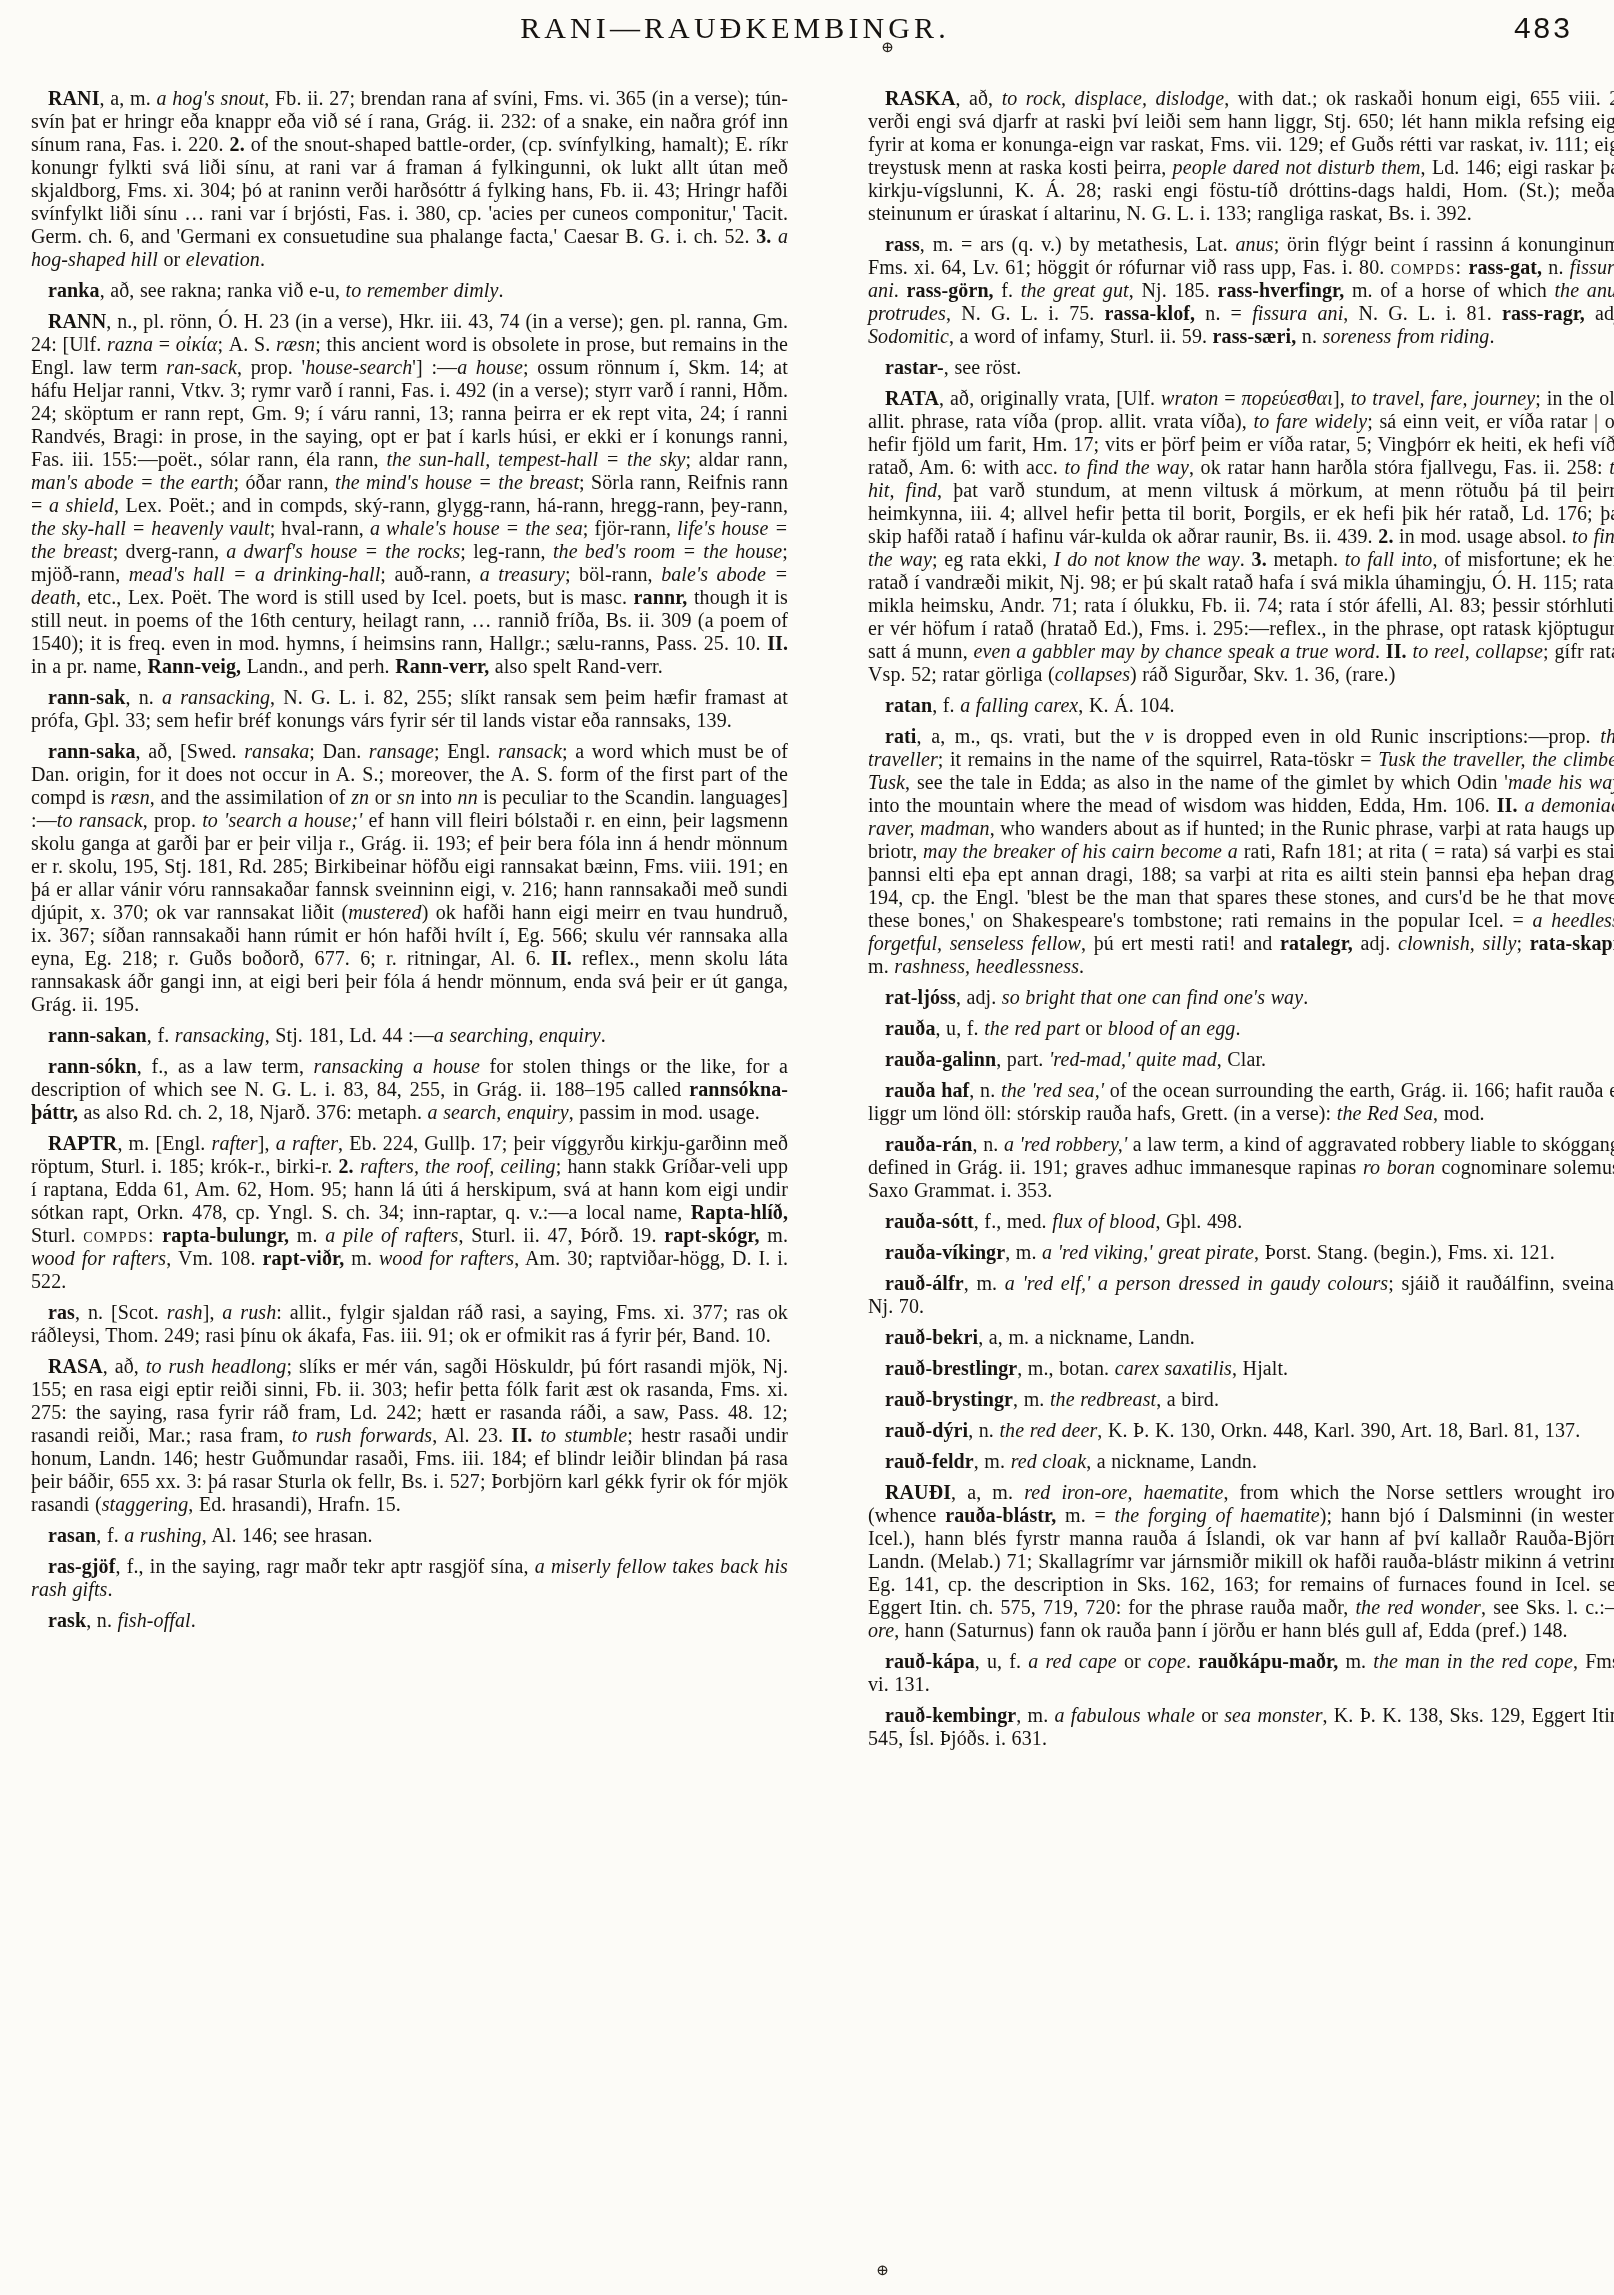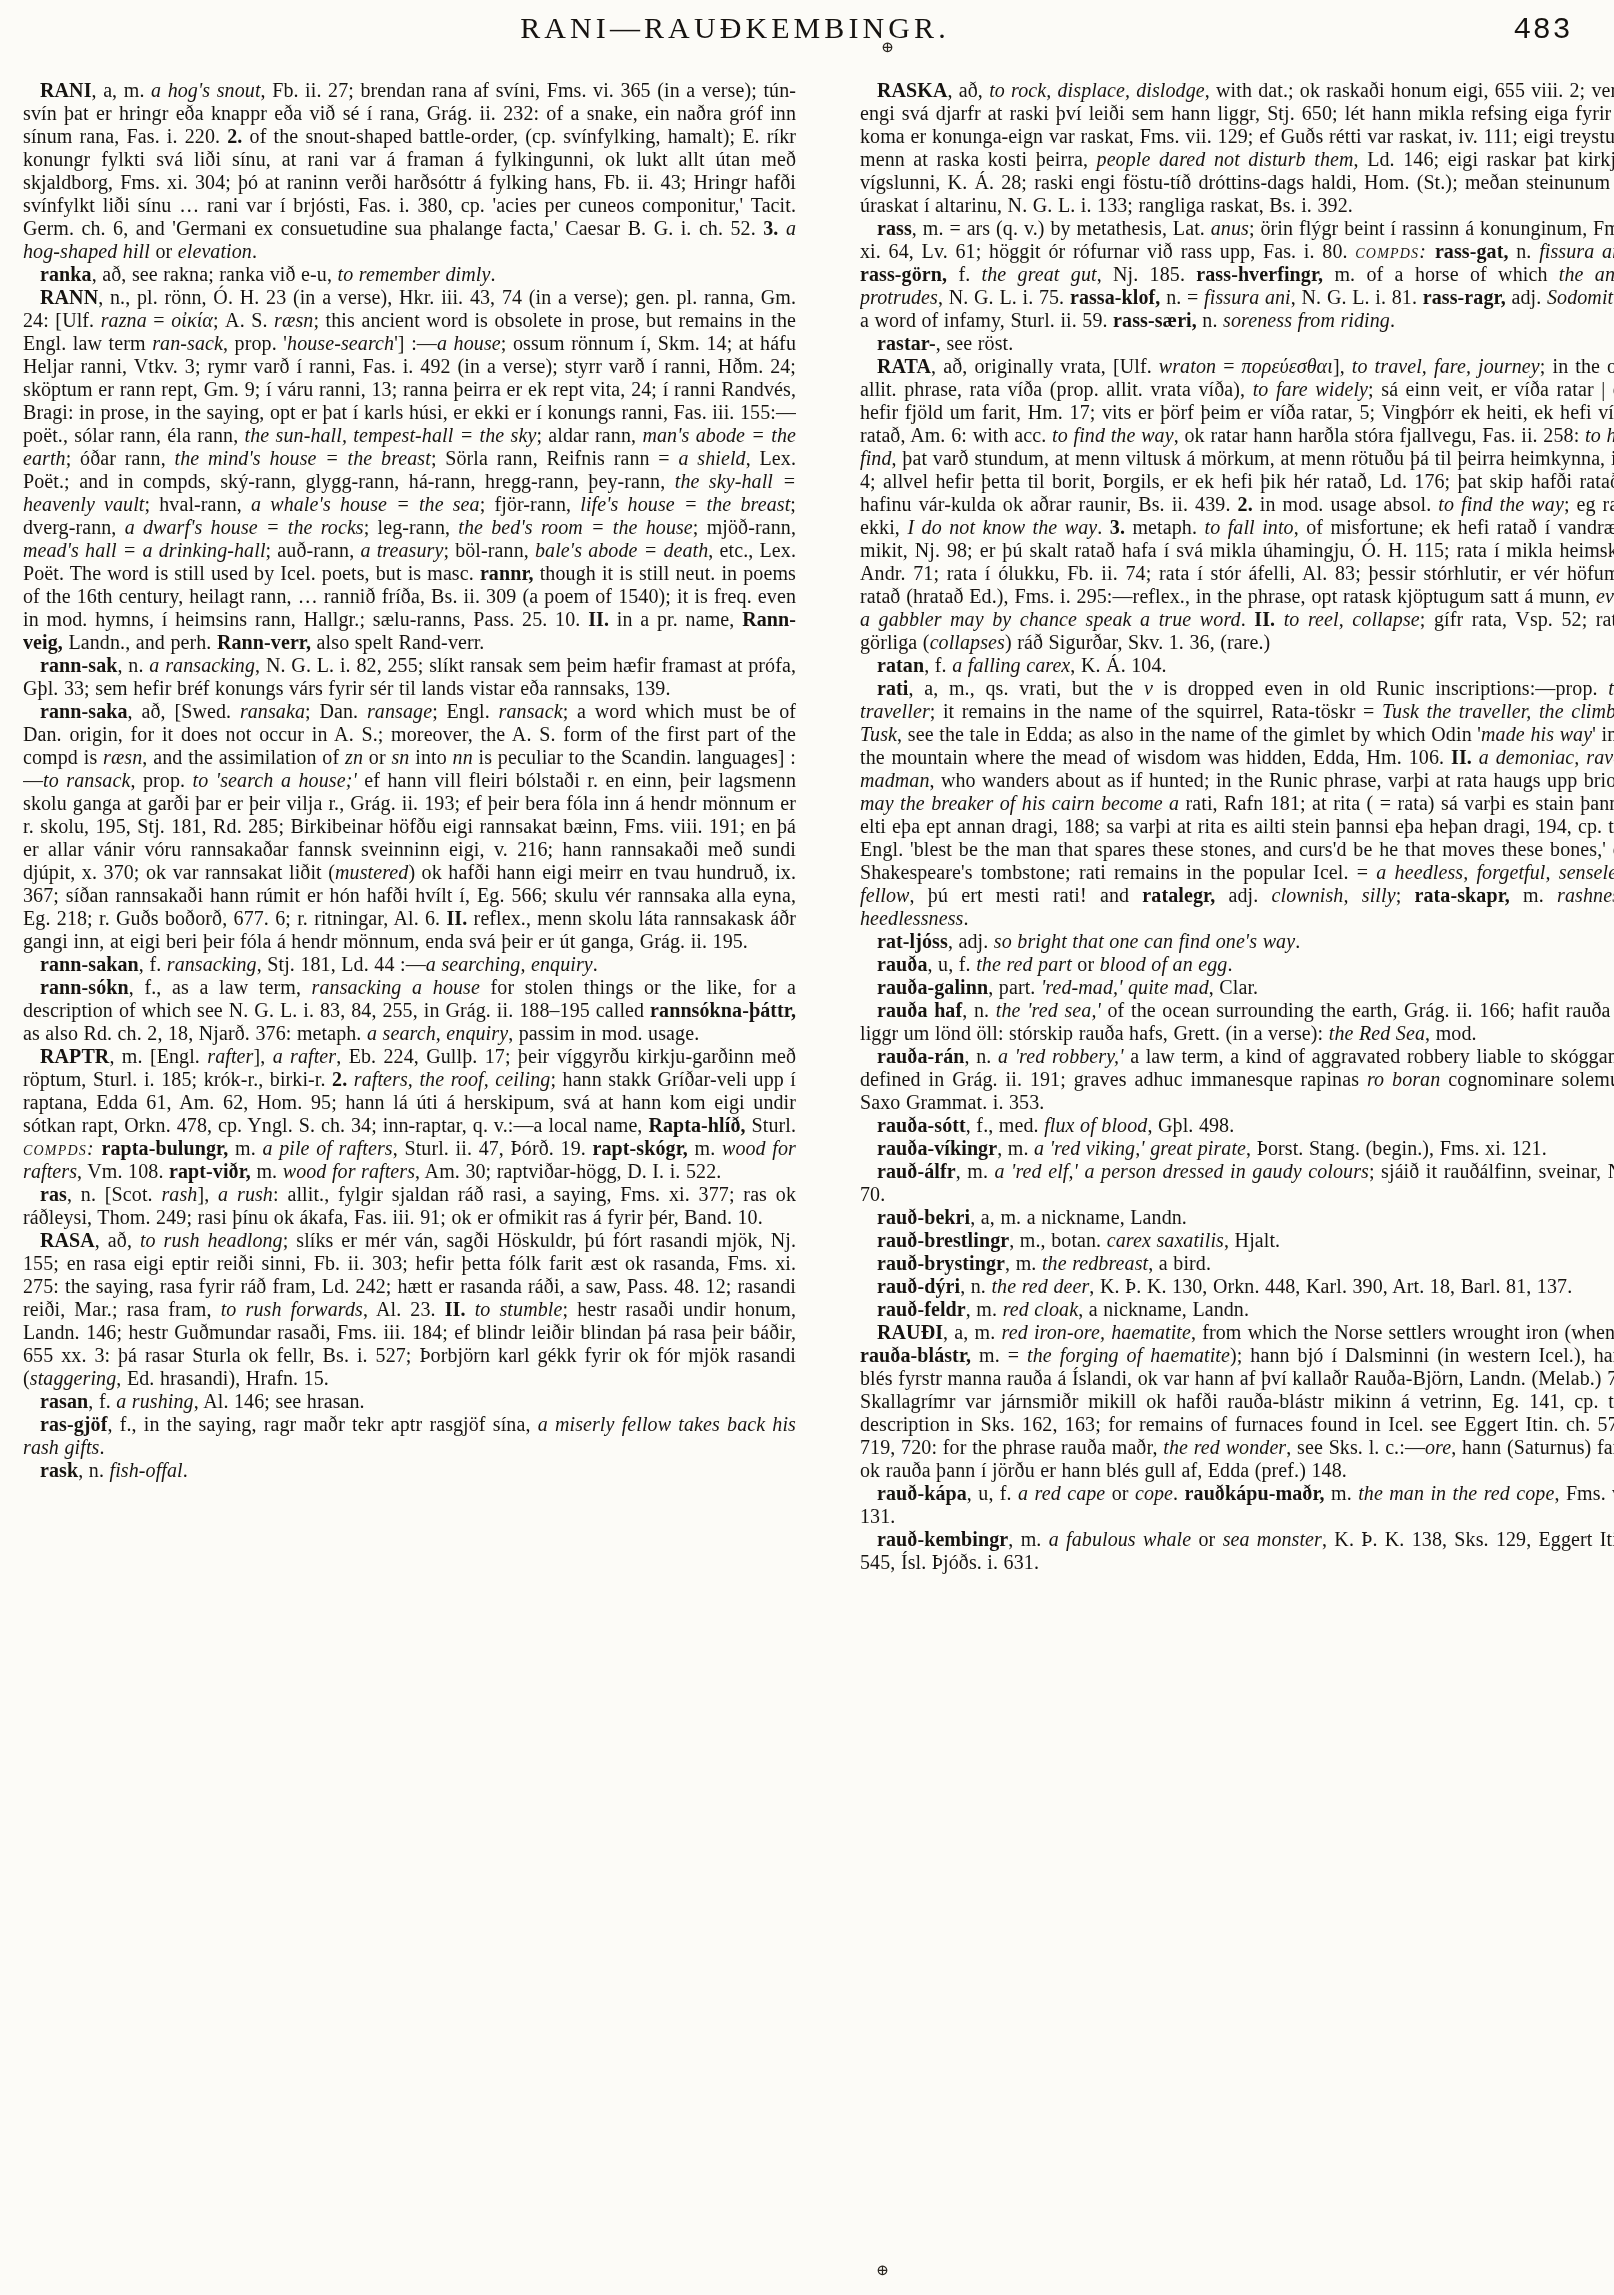--- a/index.html
+++ b/index.html
@@ -31,24 +31,24 @@
     width:773px;
     text-align:justify;
     font-size:20px;
     line-height:23px;
     letter-spacing:0.1px;
     word-spacing:0.4px;
     overflow:hidden;
   }
   .col-left{left:23px;}
   .col-right{left:860px;}
-  p.entry{margin:0;padding:0;text-indent:17px;}
+  p.entry{margin:8px;padding:0;text-indent:17px;}
   .st-b{font-weight:700;}
   .st-i{font-style:italic;}
-  .st-sc{font-variant:small-caps;letter-spacing:1.2px;font-style:italic;}
+  .st-sc{font-variant:small-caps;letter-spacing:1.2px;}
 </style>
 </head>
 <body>
 
 <div class="page">
   <div class="running-head">RANI—RAUÐKEMBINGR.</div>
   <div class="page-number">483</div>
   <div class="printers-mark mark-top">⊕</div>
   <div class="col col-left">
       <p class="entry"><span class="st-b">RANI</span>, a, m. <span class="st-i">a hog's snout</span>, Fb. ii. 27; brendan rana af svíni, Fms. vi. 365 (in a verse); tún-svín þat er hringr eða knappr eða við sé í rana, Grág. ii. 232: of a snake, ein naðra gróf inn sínum rana, Fas. i. 220. <span class="st-b">2.</span> of the snout-shaped battle-order, (cp. svínfylking, hamalt); E. ríkr konungr fylkti svá liði sínu, at rani var á framan á fylkingunni, ok lukt allt útan með skjaldborg, Fms. xi. 304; þó at raninn verði harðsóttr á fylking hans, Fb. ii. 43; Hringr hafði svínfylkt liði sínu … rani var í brjósti, Fas. i. 380, cp. 'acies per cuneos componitur,' Tacit. Germ. ch. 6, and 'Germani ex consuetudine sua phalange facta,' Caesar B. G. i. ch. 52. <span class="st-b">3.</span> <span class="st-i">a hog-shaped hill</span> or <span class="st-i">elevation</span>.</p>

